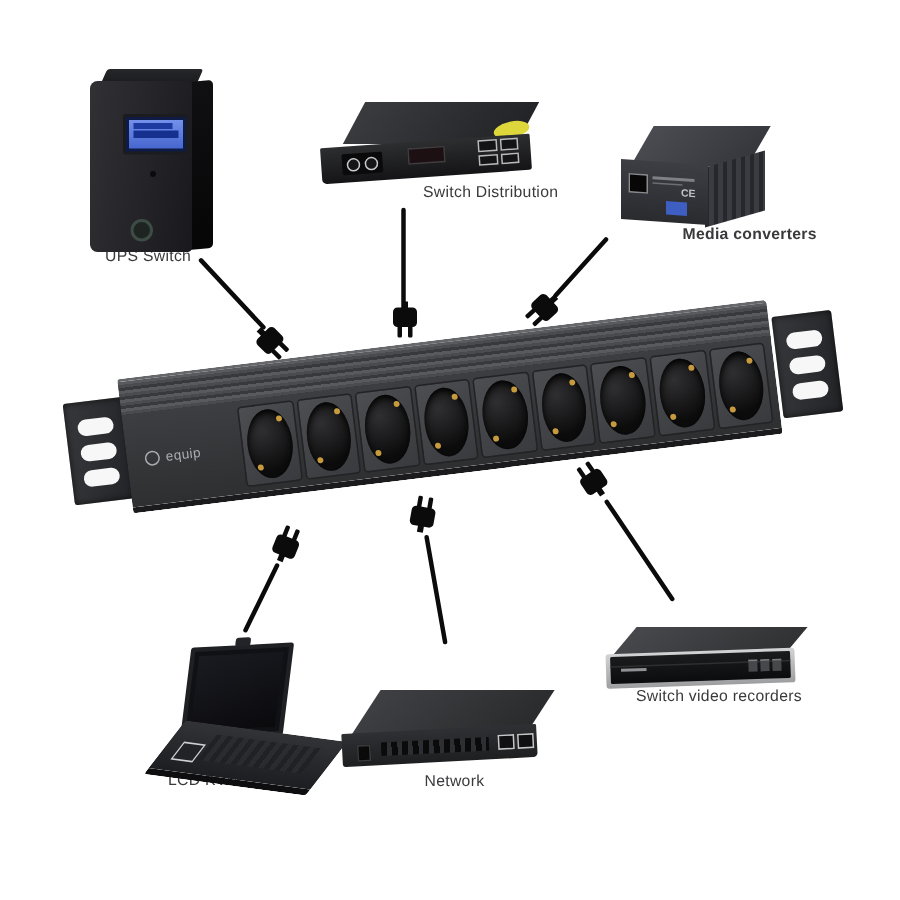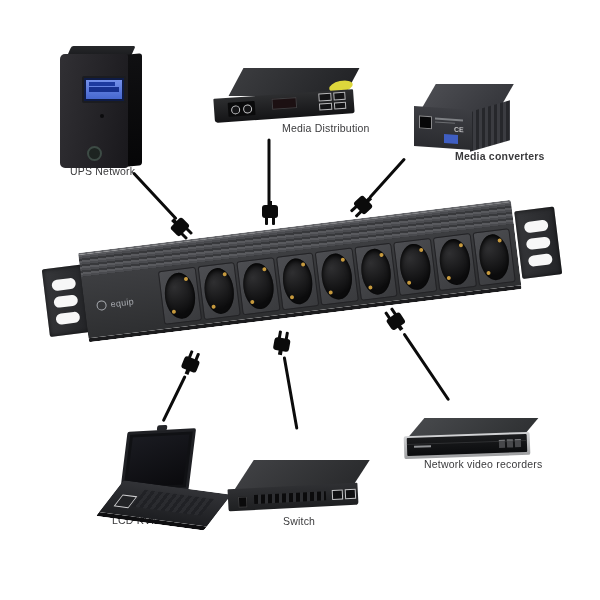--- a/index.html
+++ b/index.html
@@ -192,40 +192,40 @@
       <div class="ups-lcd">
         <div class="lcd-inner">
             <div class="lcd-row1"></div>
             <div class="lcd-row2"></div>
           </div>
       </div>
       <div class="ups-dot"></div>
       <div class="ups-logo-circle"></div>
     </div>
   </div>
-  <div class="dev-label" style="left:70px;top:165px;">UPS Network</div>
+  <div class="dev-label" style="left:70px;top:165px;">UPS Switch</div>
 
   <div class="abs pd">
     <div class="pd-top"></div>
     <div class="pd-sticker"></div>
     <div class="pd-front">
       <div class="pd-ports-l">
           <i></i>
           <i></i>
         </div>
       <div class="pd-display"></div>
       <div class="pd-ports-r">
           <i></i>
           <i></i>
           <i></i>
           <i></i>
         </div>
     </div>
   </div>
-  <div class="dev-label" style="left:282px;top:122px;">Media Distribution</div>
+  <div class="dev-label" style="left:282px;top:122px;">Switch Distribution</div>
 
   <div class="abs mc">
     <div class="mc-top"></div>
     <div class="mc-side"></div>
     <div class="mc-front">
       <div class="mc-inlet"></div>
       <div class="mc-line1"></div>
         <div class="mc-line2"></div>
       <div class="mc-ce">CE</div>
       <div class="mc-label-blue"></div>
@@ -300,31 +300,31 @@
     <div class="sw-top"></div>
     <div class="sw-front">
       <div class="sw-port-l"></div>
       <div class="sw-ports"></div>
       <div class="sw-ports-r">
           <i></i>
           <i></i>
         </div>
     </div>
   </div>
-  <div class="dev-label" style="left:283px;top:515px;">Switch</div>
+  <div class="dev-label" style="left:283px;top:515px;">Network</div>
 
   <div class="abs nvr">
     <div class="nvr-top"></div>
     <div class="nvr-frame">
       <div class="nvr-face">
         <div class="nvr-seam"></div>
         <div class="nvr-brand"></div>
         <div class="nvr-controls">
             <i></i>
             <i></i>
             <i></i>
           </div>
       </div>
     </div>
   </div>
-  <div class="dev-label" style="left:424px;top:458px;">Network video recorders</div>
+  <div class="dev-label" style="left:424px;top:458px;">Switch video recorders</div>
 
 </div>
 
 </body></html>

